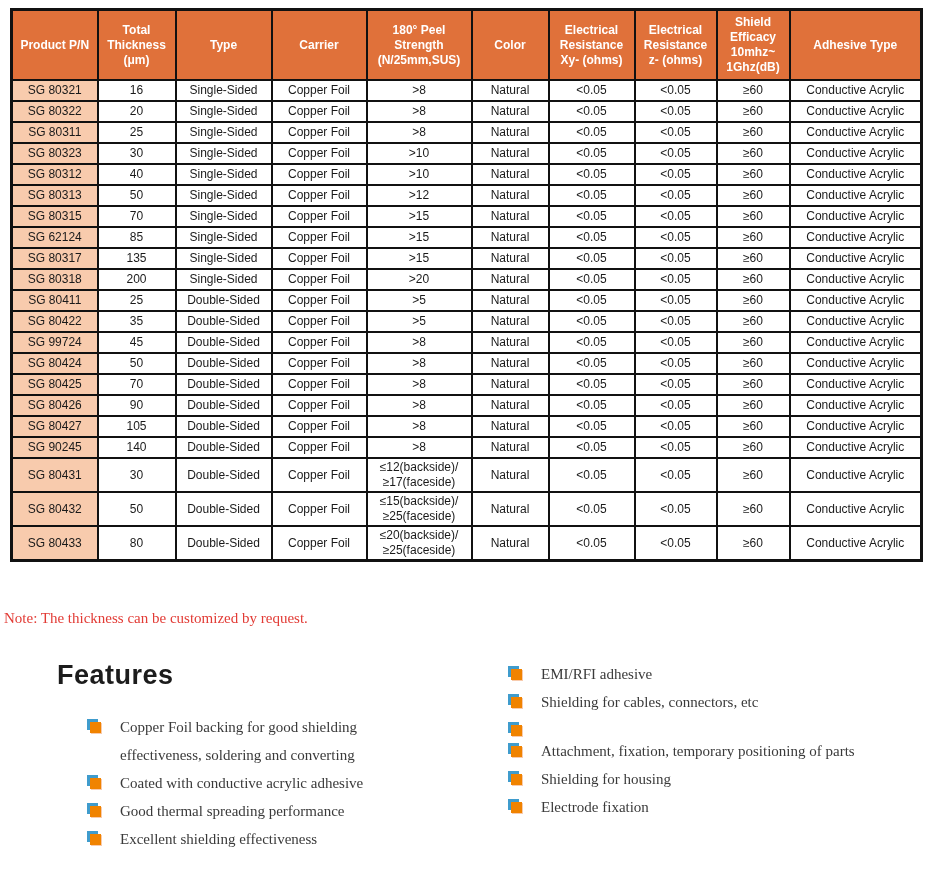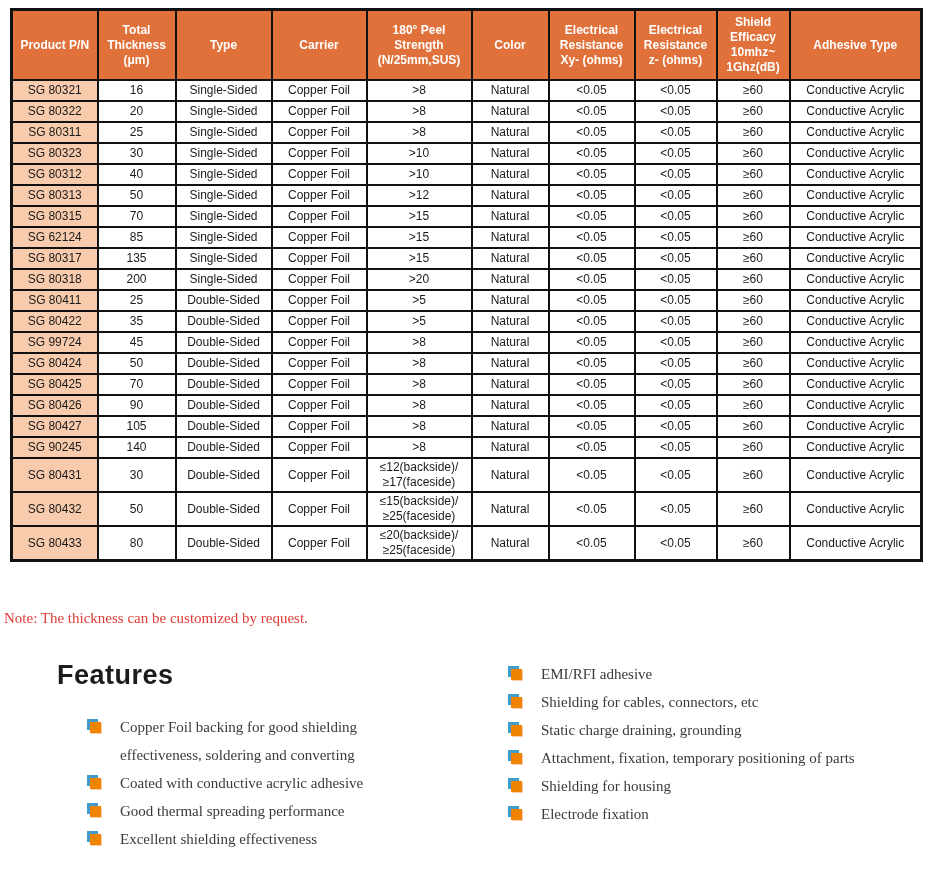--- a/index.html
+++ b/index.html
@@ -421,20 +421,20 @@
         <li><span class="bullet"></span><span class="li-text">Coated with conductive acrylic adhesive</span></li>
         <li><span class="bullet"></span><span class="li-text">Good thermal spreading performance</span></li>
         <li><span class="bullet"></span><span class="li-text">Excellent shielding effectiveness</span></li>
       </ul>
   </div>
 
   <div class="application-section">
     <ul class="bullet-list">
         <li><span class="bullet"></span><span class="li-text">EMI/RFI adhesive</span></li>
         <li><span class="bullet"></span><span class="li-text">Shielding for cables, connectors, etc</span></li>
-        <li><span class="bullet"></span><span class="li-text">Static charge draining, grounding</span></li>
+        <li><span class="bullet"></span></li>
         <li><span class="bullet"></span><span class="li-text">Attachment, fixation, temporary positioning of parts</span></li>
         <li><span class="bullet"></span><span class="li-text">Shielding for housing</span></li>
         <li><span class="bullet"></span><span class="li-text">Electrode fixation</span></li>
       </ul>
   </div>
 
 </div>
 
 </body></html>

